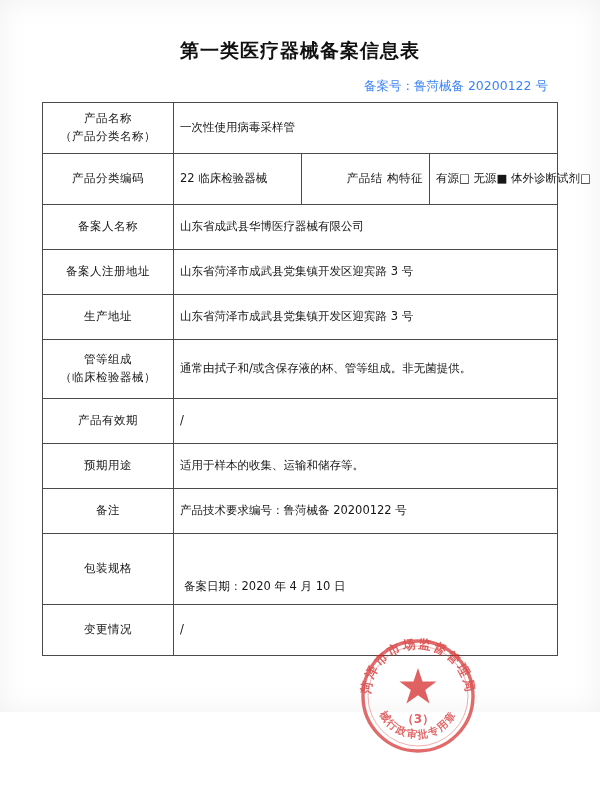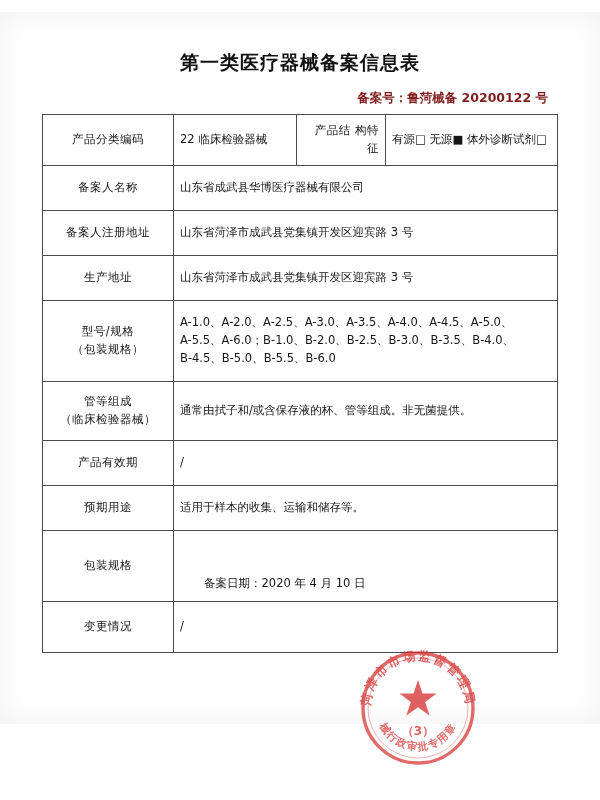--- a/index.html
+++ b/index.html
@@ -14,38 +14,36 @@
     color: #1a1a1a;
     overflow: hidden;
     position: relative;
   }
   .page {
     position: relative;
     width: 600px;
     height: 712px;
     box-sizing: border-box;
     padding: 38px 30px 20px 30px;
-    margin-top: 12px;
   }
   .doc-title {
     text-align: center;
     font-size: 19px;
     font-weight: bold;
     letter-spacing: 1px;
     color: #111;
     margin: 0 0 14px 0;
     font-family: "DejaVu Sans", "Liberation Sans", sans-serif;
   }
   .record-no-row {
     text-align: right;
     font-size: 12.5px;
     padding-right: 22px;
     margin-bottom: 7px;
-    color: #7f1d1d;
-    font-weight: bold;
+    color: #3b82f6;
   }
   table.form {
     border-collapse: collapse;
     width: 516px;
     margin: 0 auto;
     table-layout: fixed;
   }
   table.form td {
     border: 1px solid #4a4a4a;
     font-size: 11.5px;
@@ -92,21 +90,21 @@
     position: relative;
     height: 60px;
     padding-left: 10px;
   }
   .unit-lines {
     position: relative;
     height: 100%;
   }
   .date-line {
     position: absolute;
-    left: 24px;
+    left: 4px;
     bottom: 3px;
     font-size: 11.5px;
     white-space: nowrap;
   }
   
   .seal {
     position: absolute;
     left: 352px;
     top: 630px;
     width: 132px;
@@ -129,20 +127,27 @@
 
   <div class="doc-title">第一类医疗器械备案信息表</div>
 
   <div class="record-no-row">
     <span>备案号：</span><span>鲁菏械备 20200122 号</span>
   </div>
 
   <table class="form">
     <tbody>
 
+      <tr>
+        <td class="label tall-40">
+          <span class="l2">产品名称</span>
+          <span class="l2">（产品分类名称）</span>
+        </td>
+        <td class="value" colspan="3">一次性使用病毒采样管</td>
+      </tr>
 
       <tr>
         <td class="label tall-40">产品分类编码</td>
         <td class="cls-code">22 临床检验器械</td>
         <td class="feat-label">
           <span class="l2">产品结</span>
           <span class="l2">构特征</span>
         </td>
         <td class="feat-val">有源□ 无源■  体外诊断试剂□</td>
       </tr>
@@ -156,50 +161,43 @@
       <tr>
         <td class="label tall-34">备案人注册地址</td>
         <td class="value" colspan="3">山东省菏泽市成武县党集镇开发区迎宾路 3 号</td>
       </tr>
 
       <tr>
         <td class="label tall-34">生产地址</td>
         <td class="value" colspan="3">山东省菏泽市成武县党集镇开发区迎宾路 3 号</td>
       </tr>
 
-      <tr>
-        <td class="label tall-70">
-          <span class="l2">型号/规格</span>
-          <span class="l2">（包装规格）</span>
-        </td>
-        <td class="model-cell" colspan="3">
-          <div>A-1.0、A-2.0、A-2.5、A-3.0、A-3.5、A-4.0、A-4.5、A-5.0、</div>
-          <div>A-5.5、A-6.0；B-1.0、B-2.0、B-2.5、B-3.0、B-3.5、B-4.0、</div>
-          <div>B-4.5、B-5.0、B-5.5、B-6.0</div>
-        </td>
-      </tr>
 
       <tr>
         <td class="label tall-48">
           <span class="l2">管等组成</span>
           <span class="l2">（临床检验器械）</span>
         </td>
         <td class="value" colspan="3">通常由拭子和/或含保存液的杯、管等组成。非无菌提供。</td>
       </tr>
 
       <tr>
         <td class="label tall-34">产品有效期</td>
         <td class="value" colspan="3">/</td>
       </tr>
 
       <tr>
         <td class="label tall-34">预期用途</td>
         <td class="value" colspan="3">适用于样本的收集、运输和储存等。</td>
       </tr>
 
+      <tr>
+        <td class="label tall-34">备注</td>
+        <td class="value" colspan="3">产品技术要求编号：鲁菏械备 20200122 号</td>
+      </tr>
 
       <tr>
         <td class="label">包装规格</td>
         <td class="unit-cell" colspan="3">
           <div class="unit-lines">
             <div class="date-line">
               <span>备案日期：</span><span>2020 年 4 月 10 日</span>
             </div>
           </div>
         </td>

